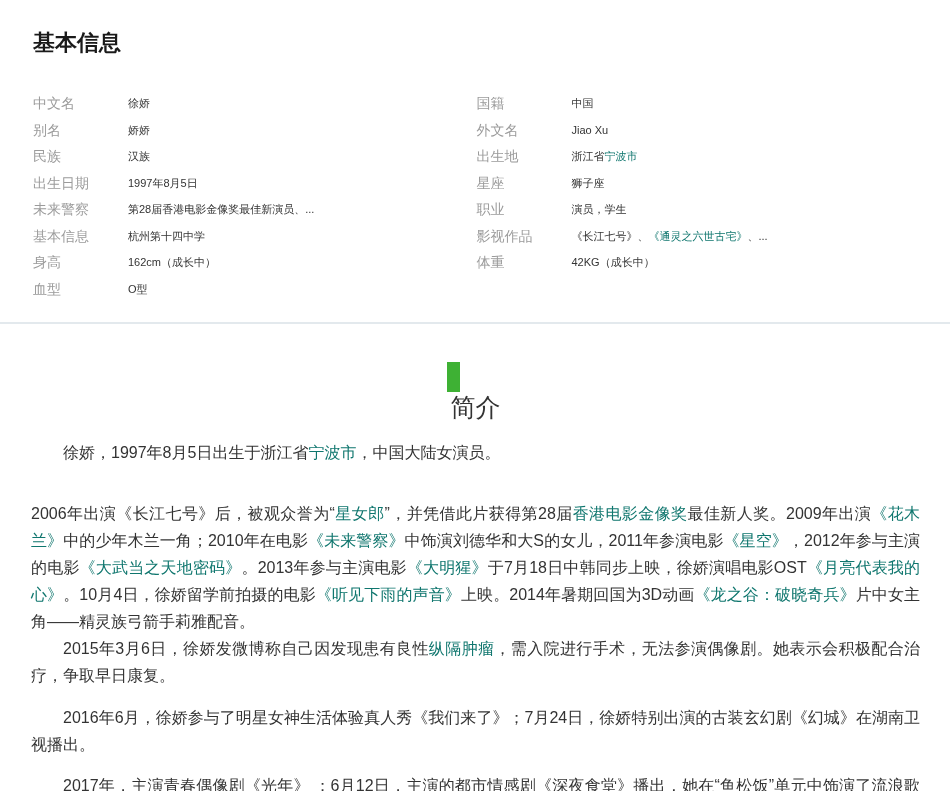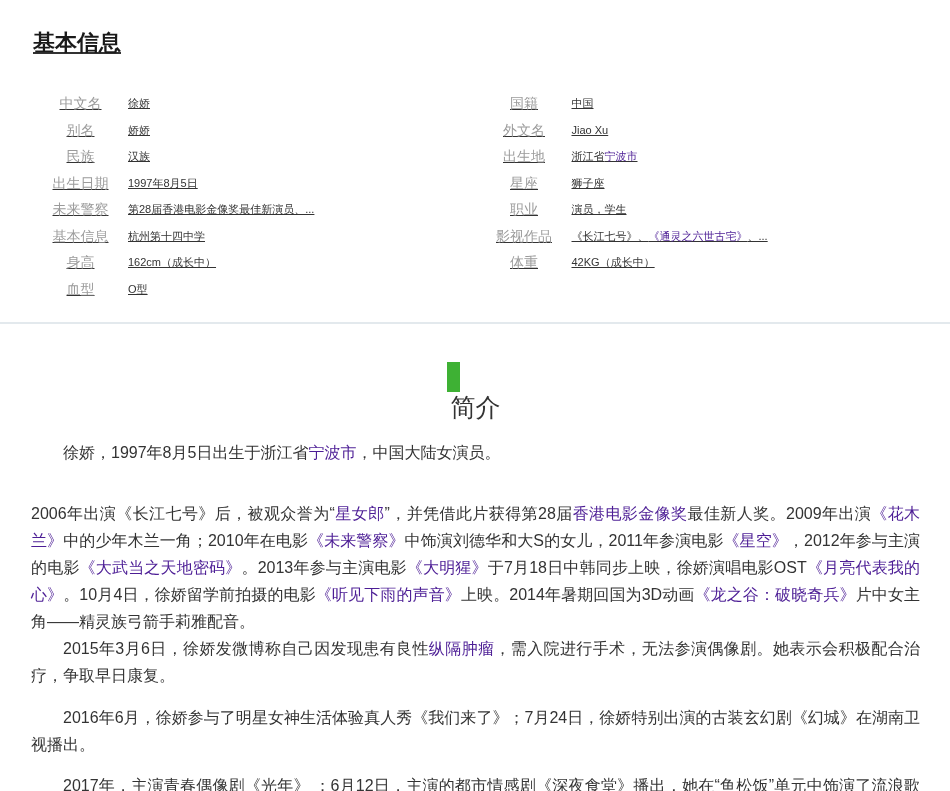--- a/index.html
+++ b/index.html
@@ -4,35 +4,34 @@
 <style>
   html, body { margin: 0; padding: 0; background: #fff; }
   body {
     font-family: "Liberation Sans", "DejaVu Sans", sans-serif;
     color: #333;
     width: 950px;
   }
   .page { width: 950px; }
 
   
-  .basic-info { padding: 30px 30px 20px 33px; text-decoration: underline; }
+  .basic-info { padding: 30px 30px 20px 33px; }
   .main-title {
     margin: 0 0 34px 0;
     font-size: 22px;
     line-height: 26px;
     font-weight: bold;
     color: #1a1a1a;
   }
   .info-grid { display: flex; }
   .info-col { width: 445px; }
   .info-row {
     display: flex;
     line-height: 26.5px;
     white-space: nowrap;
-    text-align: center;
   }
   .info-label {
     width: 95px;
     flex-shrink: 0;
     font-size: 14px;
     color: #9b9b9b;
   }
   .info-value { font-size: 11px; color: #333; }
 
   
@@ -66,21 +65,21 @@
     text-align: justify;
   }
   .para.indent { text-indent: 2em; }
   .para-0 { margin-top: 17px; margin-bottom: 34px; }
   .para-1 { margin-bottom: 0; }
   .para-2 { margin-bottom: 15px; }
   .para-3 { margin-bottom: 14px; }
   .para-4 { margin-bottom: 16px; }
 
   a.wiki-link {
-    color: #4c1d95;
+    color: #0f766e;
     text-decoration: none;
     cursor: pointer;
   }
 </style>
 </head>
 <body>
 
 <div class="page">
 
   <section class="basic-info">

